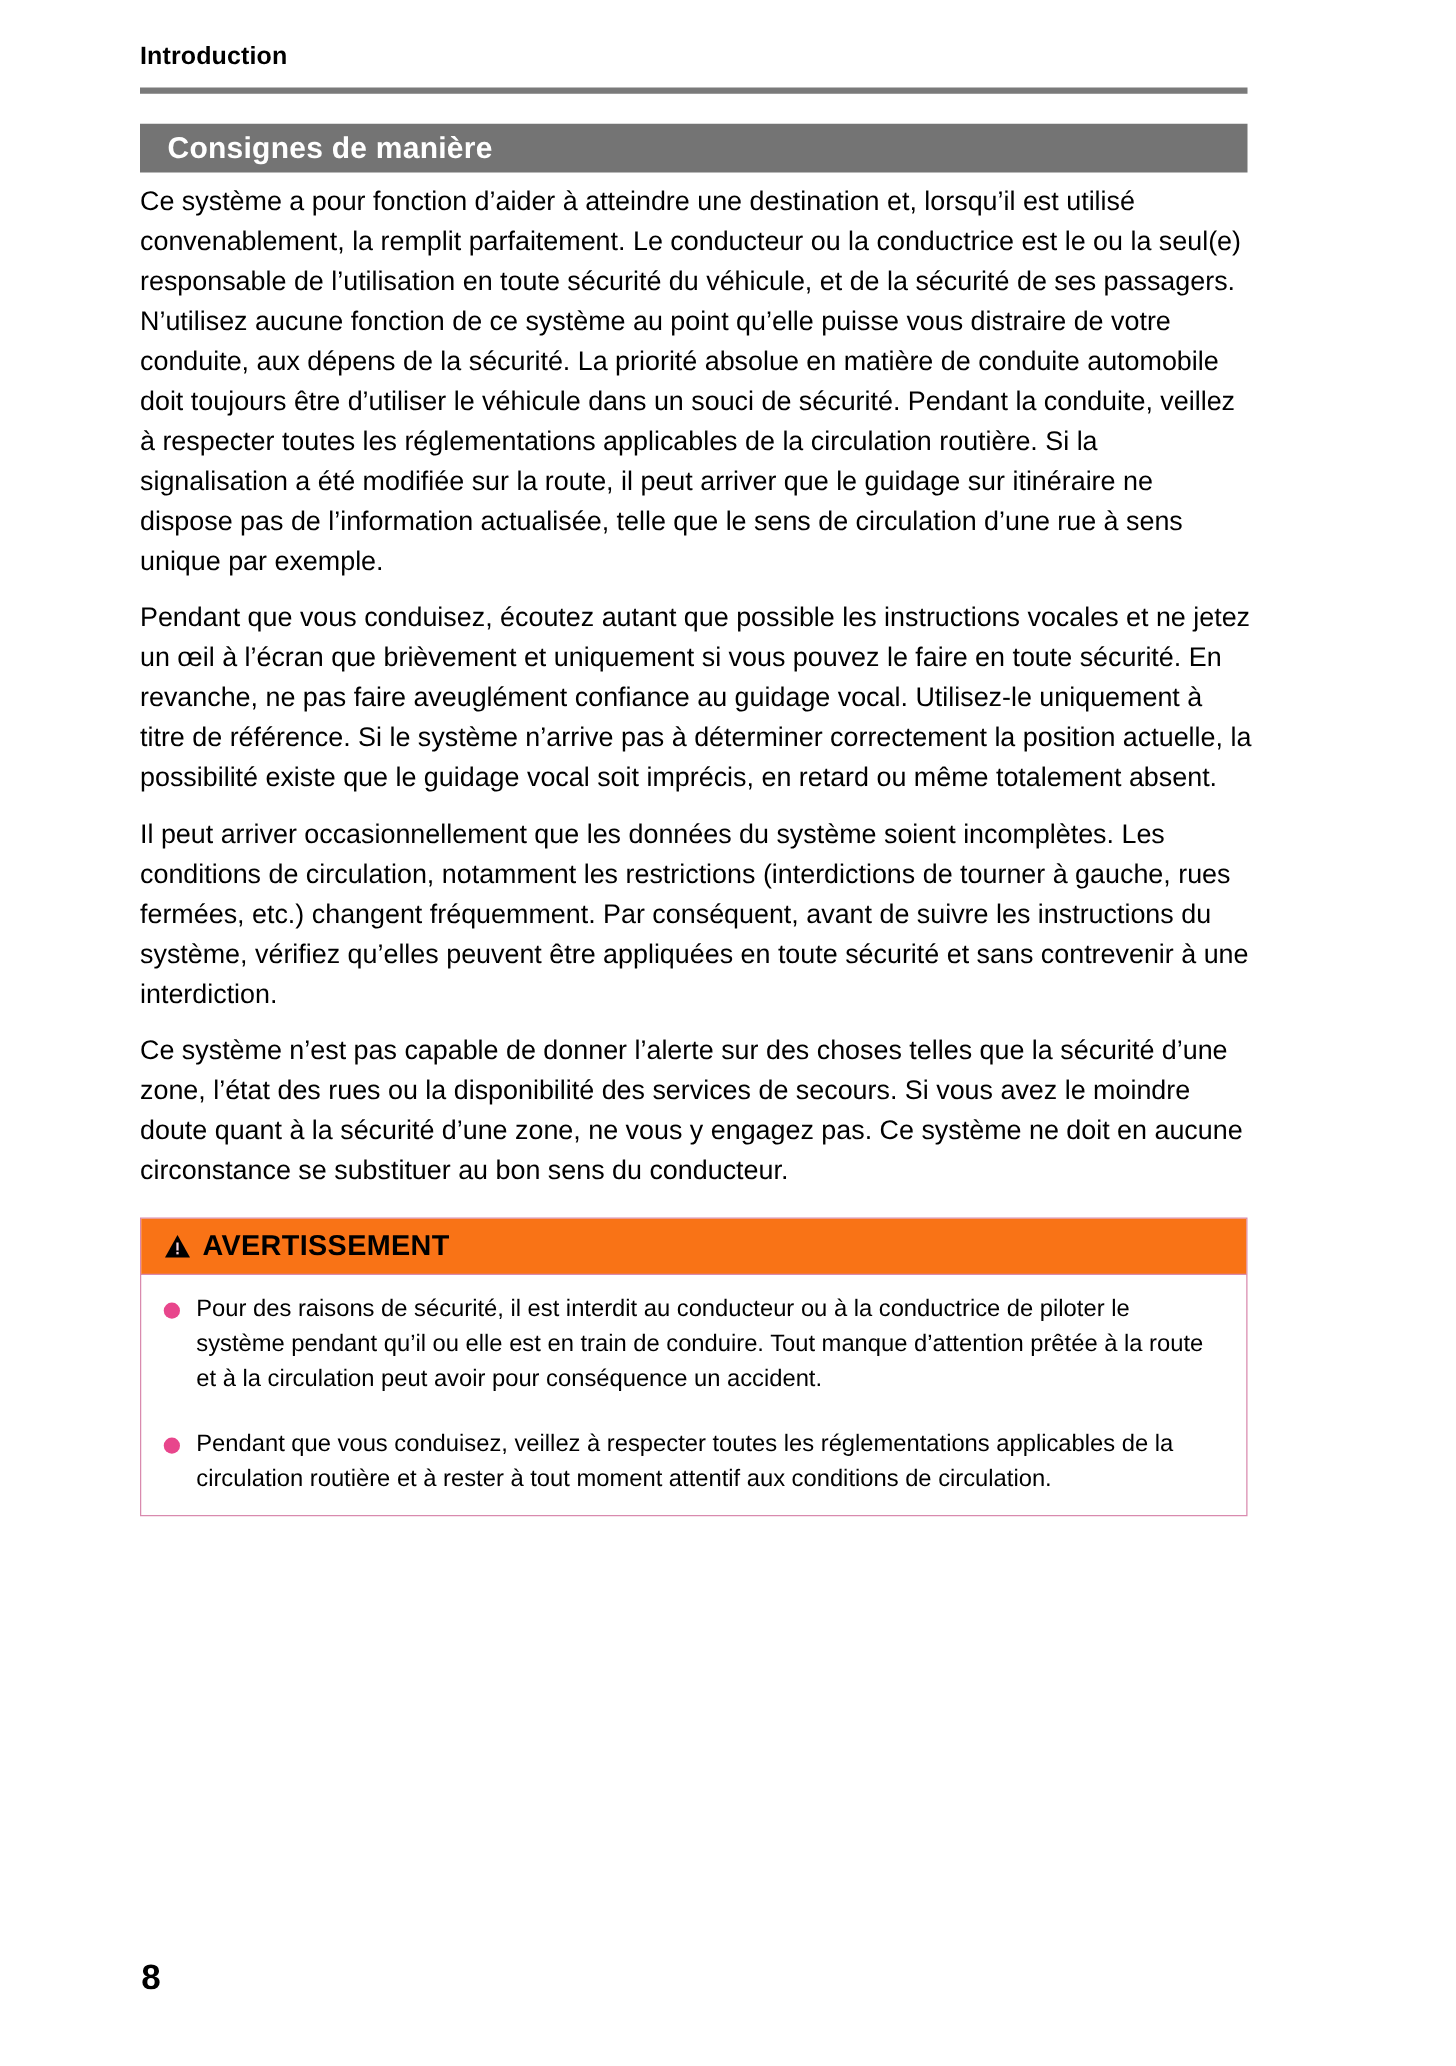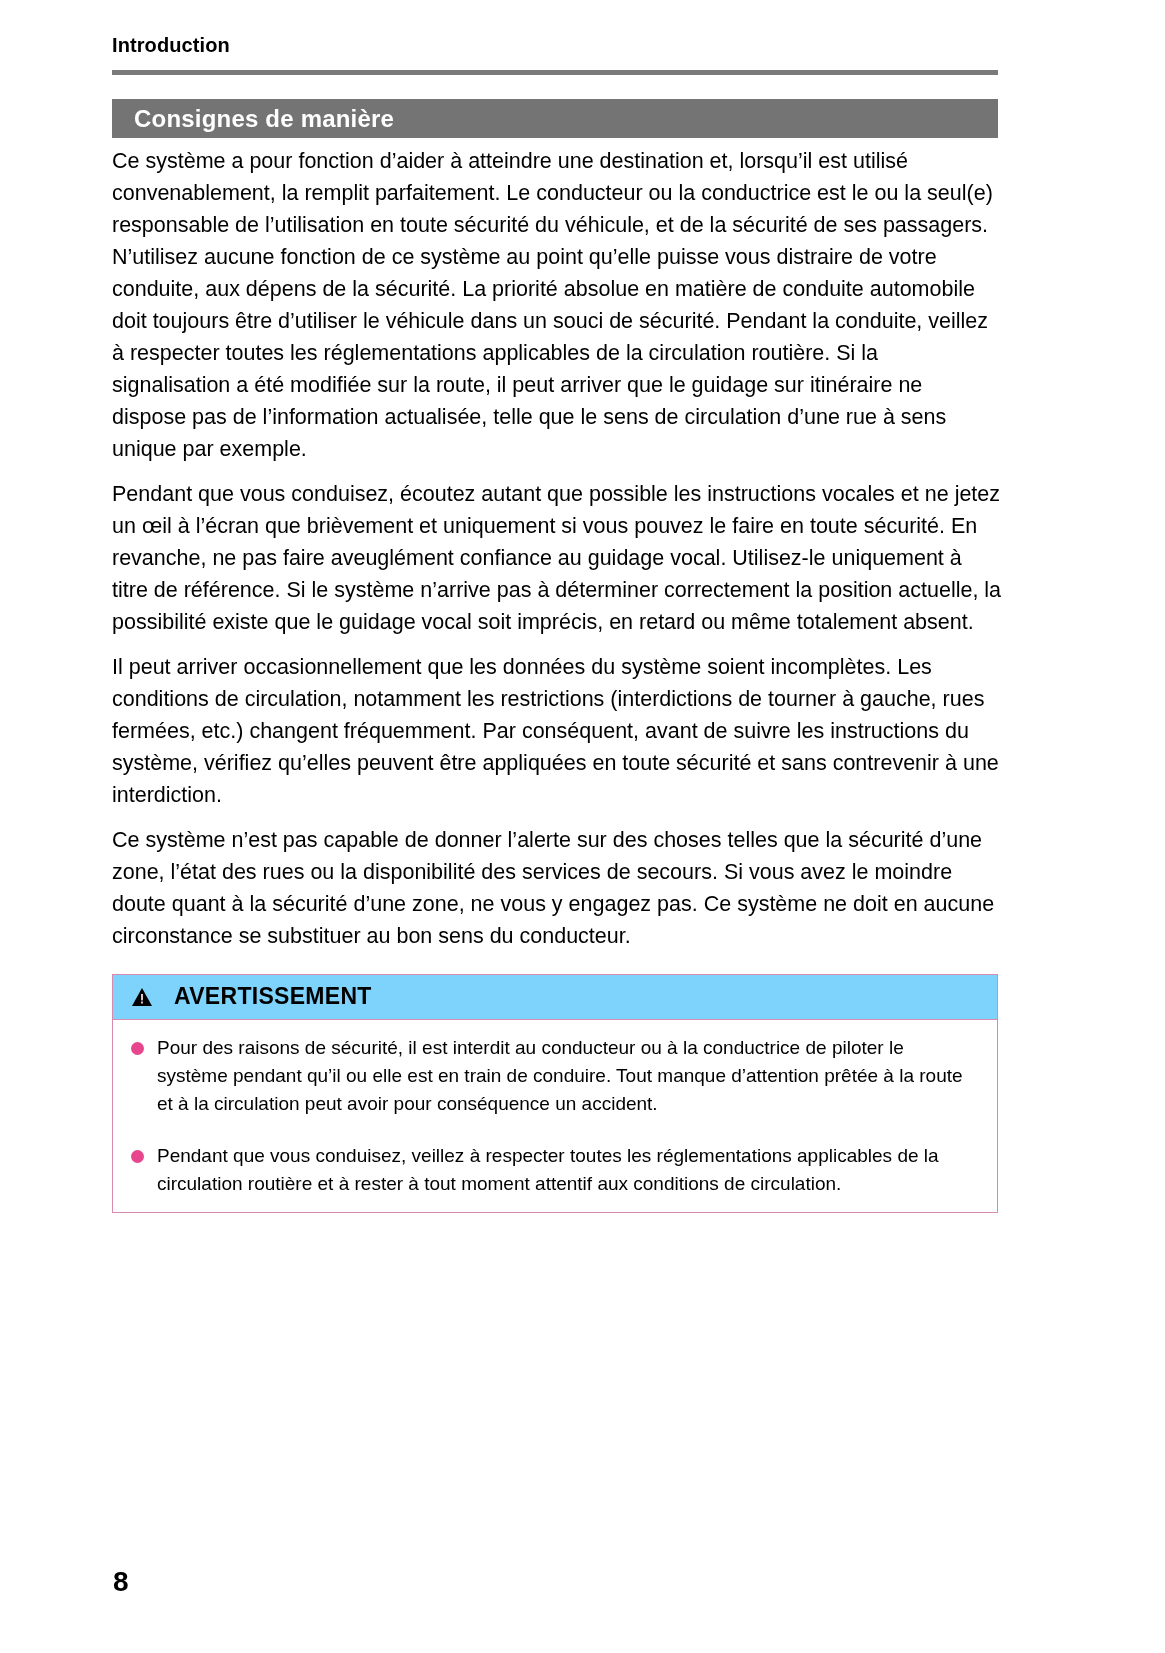--- a/index.html
+++ b/index.html
@@ -81,26 +81,26 @@
   .warning-box {
     position: absolute;
     left: 112px;
     top: 974px;
     width: 886px;
     border: 1.5px solid #d98aae;
     box-sizing: border-box;
     background: #ffffff;
   }
   .warning-head {
-    background: #7dd3fc;
+    background: #f97316;
     border-bottom: 1.5px solid #d98aae;
     padding: 10px 0 11px 18px;
     display: flex;
     align-items: center;
-    gap: 21px;
+    gap: 9px;
     box-sizing: border-box;
   }
   .warn-triangle {
     display: inline-block;
     width: 22px;
     height: 20px;
     flex: 0 0 auto;
     margin-top: 1px;
   }
   .warning-head-label {

